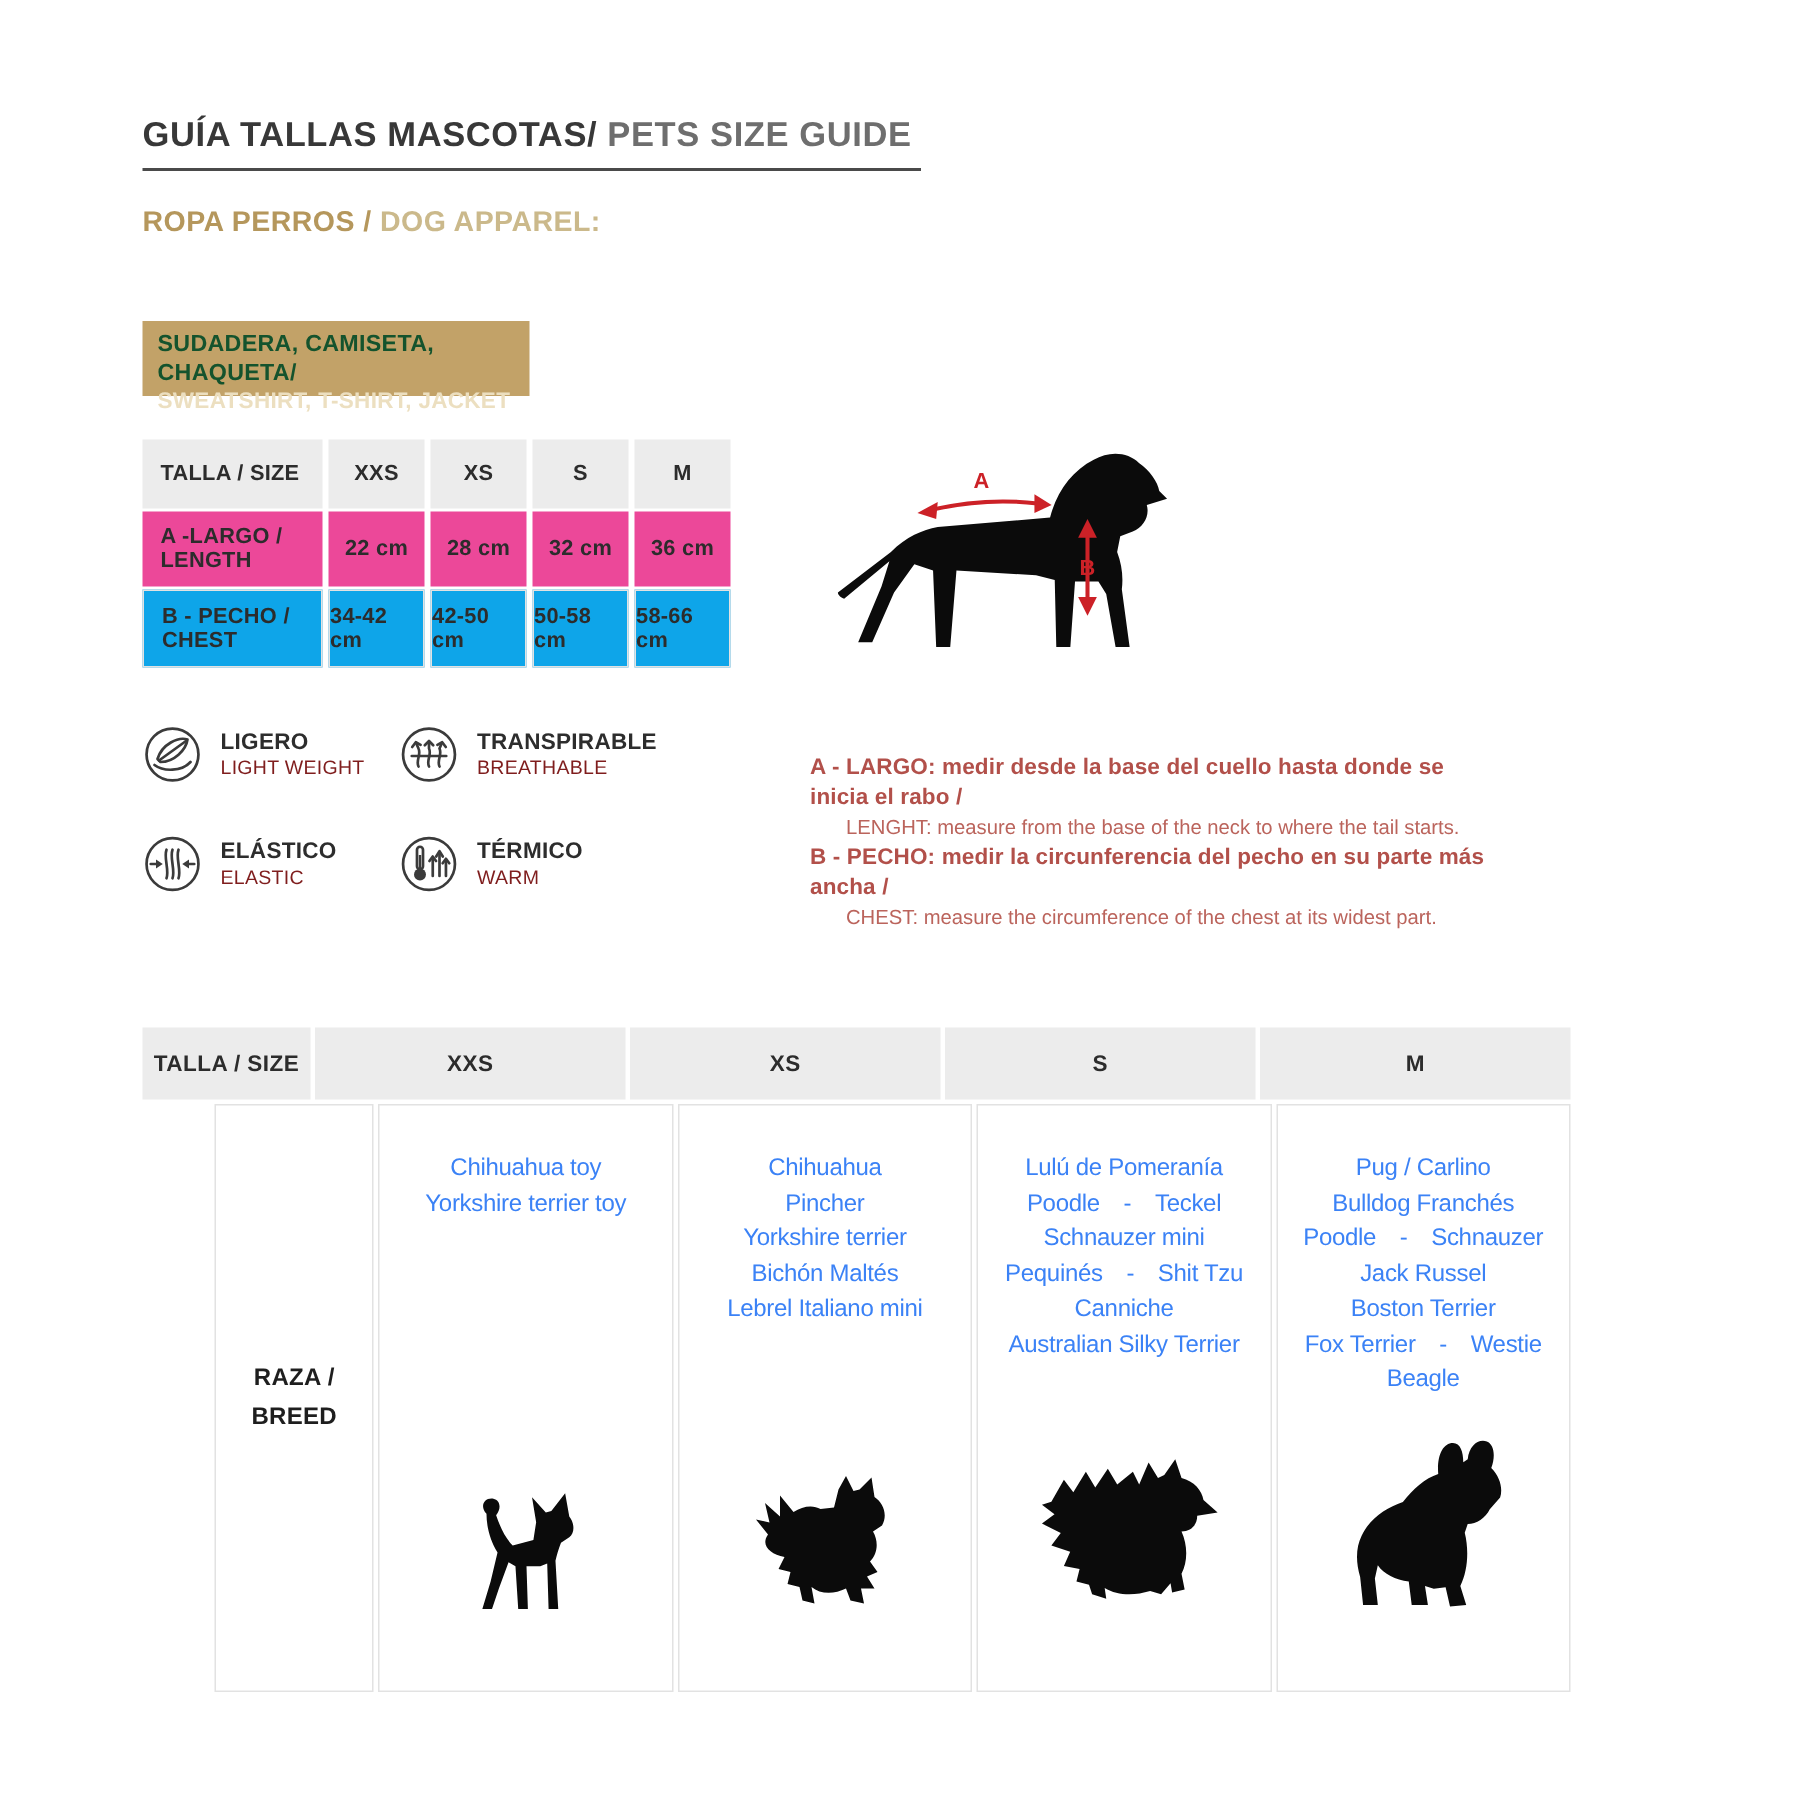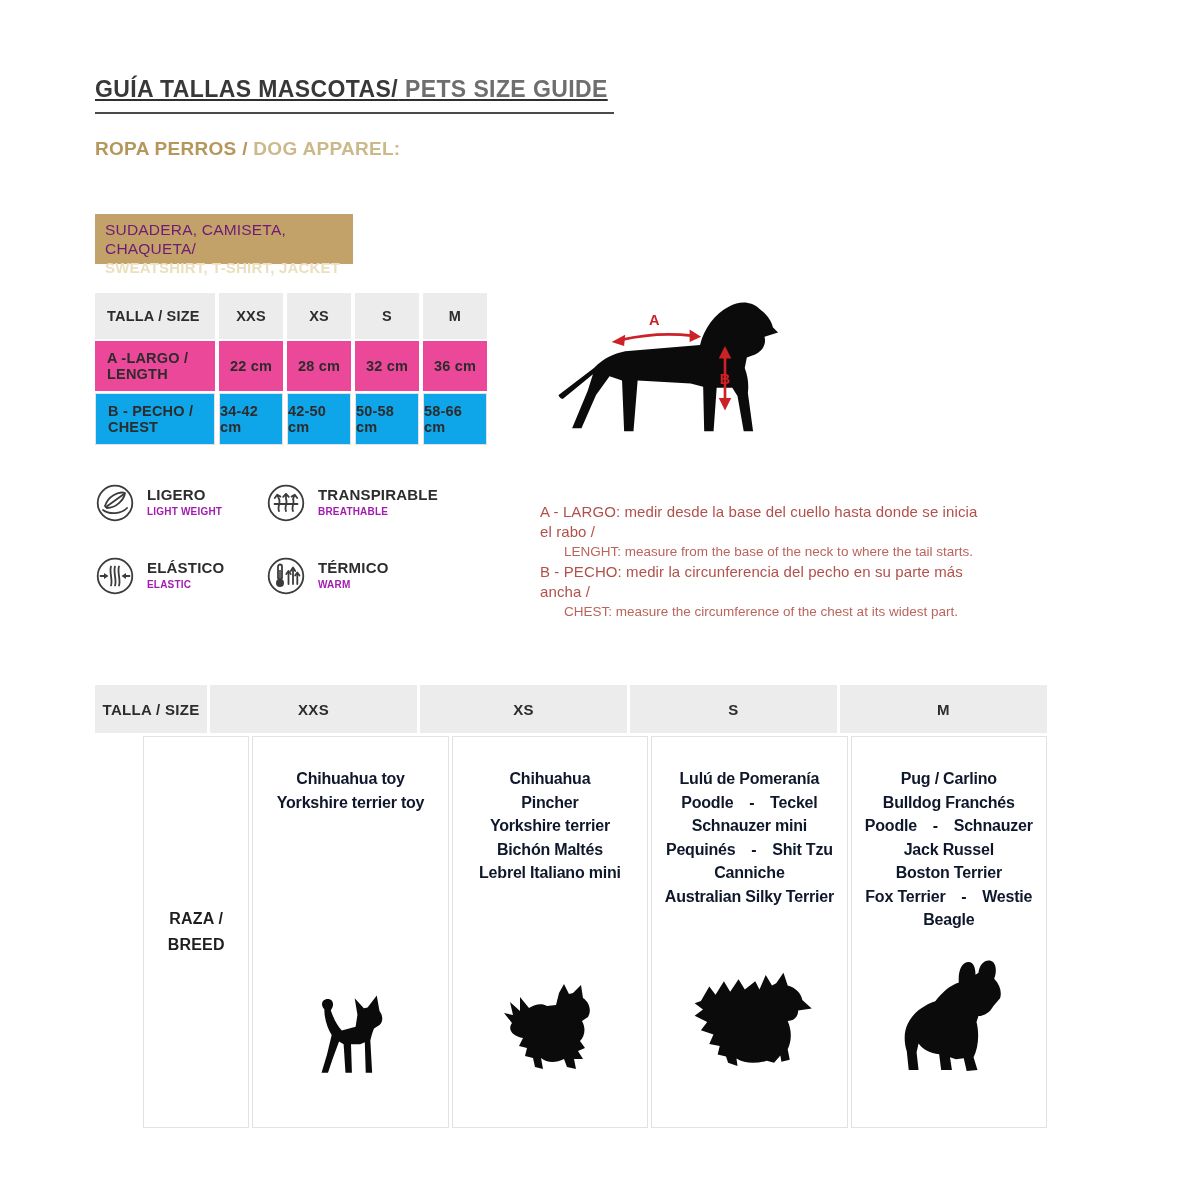--- a/index.html
+++ b/index.html
@@ -2,79 +2,79 @@
 <html><head>
 <meta charset="utf-8">
 <style>
   html,body{margin:0;padding:0;background:#fff;}
   .page{position:relative;width:1200px;height:1200px;background:#fff;overflow:hidden;
         font-family:"Liberation Sans",sans-serif;color:#2f2f2f;}
 
   
   .title{position:absolute;left:95px;top:76px;font-size:23px;font-weight:bold;
          letter-spacing:.4px;border-bottom:2px solid #4a4a4a;padding-bottom:9px;
-         padding-right:6px;white-space:nowrap;text-decoration:underline;}
+         padding-right:6px;white-space:nowrap;}
   .title .es{color:#383838;}
   .title .en{color:#6e6e6e;}
   .subtitle{position:absolute;left:95px;top:138px;font-size:19px;font-weight:bold;
             letter-spacing:.3px;white-space:nowrap;}
   .subtitle .es{color:#b5975c;}
   .subtitle .en{color:#cbb98b;}
 
   
   .catbox{position:absolute;left:95px;top:214px;width:258px;height:50px;
           background:#c2a268;box-sizing:border-box;padding:6px 10px 0 10px;}
-  .catbox .l1{color:#701a75;font-weight:normal;font-size:15.5px;line-height:19px;letter-spacing:.2px;}
+  .catbox .l1{color:#14532d;font-weight:bold;font-size:15.5px;line-height:19px;letter-spacing:.2px;}
   .catbox .l2{color:#ecdfc0;font-weight:bold;font-size:15px;line-height:19px;letter-spacing:.2px;}
 
   
   .sizetable{position:absolute;left:95px;top:293px;width:398px;}
   .st-row{display:flex;gap:4px;margin-bottom:2px;}
   .st-cell{box-sizing:border-box;display:flex;align-items:center;justify-content:center;
            font-weight:bold;font-size:14.5px;letter-spacing:.2px;color:#2c2c2c;}
   .st-label{width:120px;justify-content:flex-start;padding-left:12px;}
   .st-val{width:64px;}
   .st-head .st-cell{background:#ececec;height:46px;}
   .st-a .st-cell{background:#ec4899;height:50px;}
   .st-b .st-cell{background:#0ea5e9;height:52px;border:1px solid #e2e2e2;}
 
   
   .diagram{position:absolute;left:548px;top:292px;width:250px;height:156px;}
 
   
   .feature{position:absolute;display:flex;gap:12px;align-items:flex-start;}
   .feature .txt{padding-top:3px;}
   .feature .es{font-weight:bold;font-size:15px;color:#2d2d2d;line-height:17px;letter-spacing:.2px;}
-  .feature .en{font-size:10px;color:#a21caf;line-height:17px;letter-spacing:.2px;font-weight:bold;}
+  .feature .en{font-size:13px;color:#7f1d1d;line-height:17px;letter-spacing:.2px;}
   #feat-0{left:95px;top:483px;}
   #feat-1{left:266px;top:483px;}
   #feat-2{left:95px;top:556px;justify-content:flex-end;}
   #feat-3{left:266px;top:556px;}
 
   
   .notes{position:absolute;left:540px;top:502px;width:450px;}
-  .note-es{color:#b2504a;font-weight:normal;font-size:15px;line-height:20px;letter-spacing:.1px;}
+  .note-es{color:#b2504a;font-weight:bold;font-size:15px;line-height:20px;letter-spacing:.1px;}
   .note-en{color:#bb645c;font-size:13.5px;line-height:20px;padding-left:24px;}
 
   
   .breedtable{position:absolute;left:95px;top:685px;width:952px;}
   .bt-head{display:flex;gap:3px;}
   .bt-hcell{box-sizing:border-box;height:48px;background:#ececec;display:flex;
             align-items:center;justify-content:center;font-weight:bold;font-size:15px;
             letter-spacing:.3px;color:#2c2c2c;}
   .bt-hlabel{width:112px;}
   .bt-hcol{width:207px;}
   .bt-body{display:flex;gap:3px;margin-top:3px;height:392px;}
   .bt-cell{box-sizing:border-box;background:#fff;border:1px solid #e2e2e2;}
   .bt-rowlabel{width:112px;display:flex;flex-direction:column;align-items:center;
                justify-content:center;font-weight:bold;font-size:16px;line-height:26px;
                color:#1e1e1e;letter-spacing:.2px;margin-left:48px;}
   .bt-col{width:207px;display:flex;flex-direction:column;align-items:center;padding-top:30px;}
-  .breeds{text-align:center;font-weight:bold;font-size:16px;line-height:23.5px;
-          color:#0f172a;letter-spacing:-.2px;}
+  .breeds{text-align:center;font-weight:normal;font-size:16px;line-height:23.5px;
+          color:#3b82f6;letter-spacing:-.2px;}
   .dogwrap{margin-top:auto;margin-bottom:46px;display:flex;align-items:flex-end;justify-content:center;}
 
   svg{display:block;}
   .ink{fill:#0b0b0b;}
   .icon-stroke{stroke:#3b3b3b;stroke-width:1.8;fill:none;stroke-linecap:round;stroke-linejoin:round;}
 </style>
 </head>
 <body>
 
 <div class="page">

